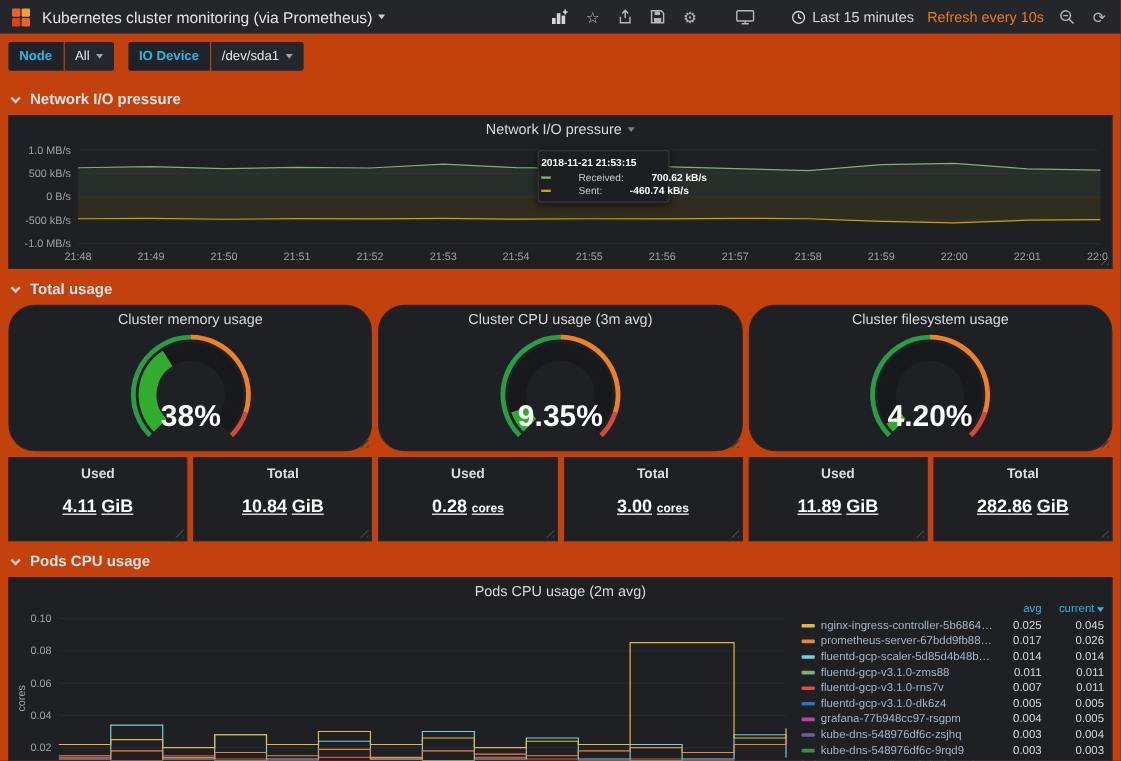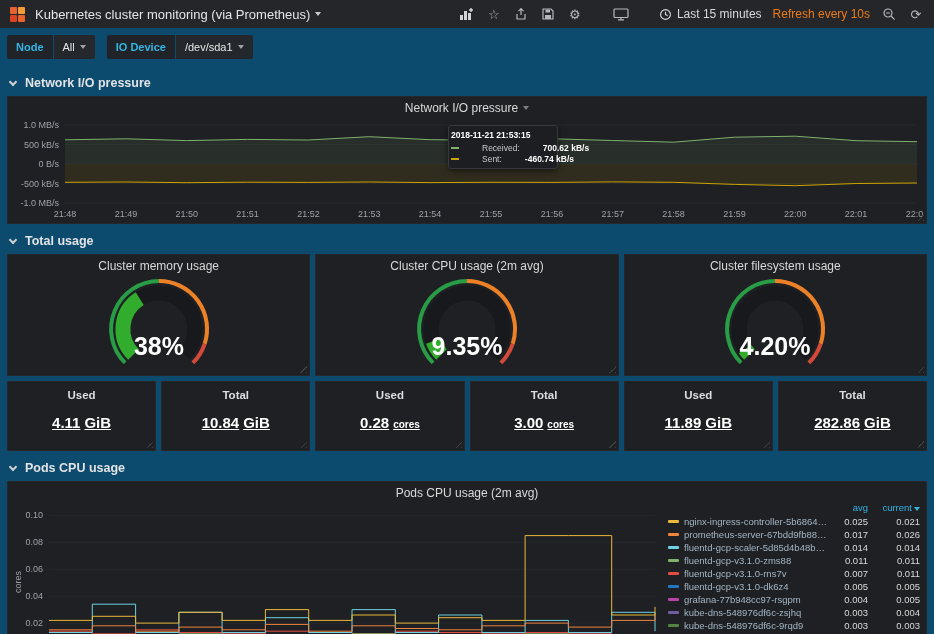--- a/index.html
+++ b/index.html
@@ -1,17 +1,17 @@
 <!DOCTYPE html>
 <html><head>
 <meta charset="utf-8">
 <style>
   * { margin:0; padding:0; box-sizing:border-box; }
   body { background:#101114; font-family:"Liberation Sans", sans-serif; }
-  .screen { position:relative; width:934px; height:634px; overflow:hidden; background:#0c4a6e; color:#d8d9da; }
+  .screen { position:relative; width:934px; height:634px; overflow:hidden; background:#c2410c; color:#d8d9da; }
 
   
   .navbar { height:28px; background:#24262a; display:flex; align-items:center; padding:0 10px; }
   .logo { display:grid; grid-template-columns:7px 7px; grid-template-rows:7px 7px; gap:1px; margin-right:10px; cursor:pointer; }
   .logo span { background:#e8622d; border-radius:1px; }
   .logo span:nth-child(2){ background:#f29d36; }
   .logo span:nth-child(3){ background:#d9431f; }
   .nav-title { font-size:13px; color:#e3e4e6; display:flex; align-items:center; white-space:nowrap; cursor:pointer; }
   .nav-right { margin-left:auto; display:flex; align-items:center; gap:11px; }
   .nav-icon { width:16px; height:16px; display:flex; align-items:center; justify-content:center; color:#b4b7bb; font-size:13px; cursor:pointer; }
@@ -48,21 +48,21 @@
   .graph-tooltip { position:absolute; left:440px; top:28px; width:110px; background:#1c1e22; border:1px solid #36383d;
     border-radius:3px; padding:4px 2px; font-size:8.5px; z-index:5; box-shadow:0 2px 6px rgba(0,0,0,.5); }
   .tt-time { font-weight:bold; color:#ffffff; margin-bottom:3px; white-space:nowrap; }
   .tt-row { display:flex; align-items:center; margin-top:1px; white-space:nowrap;gap:19px; }
   .tt-marker { width:8px; height:2px; margin-right:4px; flex:none; }
   .tt-label { color:#c7c9cc; margin-right:4px; }
   .tt-value { margin-left:auto; font-weight:bold; color:#ffffff; }
 
   
   .gauge-row { display:flex; gap:5px; margin-bottom:5px; }
-  .gauge-panel { flex:1; height:122px; }
+  .gauge-panel { flex:1; height:122px;border-radius:22px; }
   .gauge-svg { display:block; margin:0 auto; width:160px; height:98px; }
   .gauge-value-text { font-size:25px; font-weight:bold; fill:#ffffff; }
   .stat-row { display:flex; gap:5px; }
   .stat-panel { flex:1; height:70px; text-align:center; }
   .stat-title { font-size:11.5px; font-weight:bold; color:#dcdde0; margin-top:7px; }
   .stat-value { margin-top:13px; font-size:15px; font-weight:bold; color:#ffffff;text-decoration:underline; }
   .stat-unit { margin-left:4px; }
   .stat-unit.small { font-size:10px; }
 
   
@@ -242,21 +242,21 @@
             <path d="M46.1 85.9 A48 48 0 0 1 80.0 4.0" stroke="#299c46" stroke-width="4" fill="none"></path>
             <path d="M80.0 4.0 A48 48 0 0 1 125.7 66.8" stroke="#ed8128" stroke-width="4" fill="none"></path>
             <path d="M125.7 66.8 A48 48 0 0 1 113.9 85.9" stroke="#d44a3a" stroke-width="4" fill="none"></path>
             <path d="M54.5 77.5 A36 36 0 0 1 60.7 21.6" stroke="#32ac2d" stroke-width="15" fill="none"></path>
             <text x="80" y="78" text-anchor="middle" class="gauge-value-text">38%</text>
           </svg>
         </div>
 
         <div class="panel gauge-panel">
           <div class="panel-title">
-            <span>Cluster CPU usage (2m avg)</span>
+            <span>Cluster CPU usage (3m avg)</span>
           </div>
           <svg class="gauge-svg" viewBox="0 0 160 98">
             <path d="M54.5 77.5 A36 36 0 1 1 105.5 77.5" stroke="#17191d" stroke-width="15" fill="none"></path>
             <path d="M46.1 85.9 A48 48 0 0 1 80.0 4.0" stroke="#299c46" stroke-width="4" fill="none"></path>
             <path d="M80.0 4.0 A48 48 0 0 1 125.7 66.8" stroke="#ed8128" stroke-width="4" fill="none"></path>
             <path d="M125.7 66.8 A48 48 0 0 1 113.9 85.9" stroke="#d44a3a" stroke-width="4" fill="none"></path>
             <path d="M54.5 77.5 A36 36 0 0 1 46.1 64.2" stroke="#32ac2d" stroke-width="15" fill="none"></path>
             <text x="80" y="78" text-anchor="middle" class="gauge-value-text">9.35%</text>
           </svg>
         </div>
@@ -358,21 +358,21 @@
         <div class="legend-header">
           <span class="col-avg">avg</span>
           <span class="col-cur"><span>current</span><span class="caret"></span></span>
         </div>
         <div>
 
             <div class="legend-row">
               <span class="legend-marker" style="background: rgb(234, 184, 57);"></span>
               <span class="legend-name">nginx-ingress-controller-5b6864749-gft47</span>
               <span class="legend-avg">0.025</span>
-              <span class="legend-cur">0.021</span>
+              <span class="legend-cur">0.045</span>
             </div>
 
             <div class="legend-row">
               <span class="legend-marker" style="background: rgb(239, 132, 60);"></span>
               <span class="legend-name">prometheus-server-67bdd9fb88-4rjzh</span>
               <span class="legend-avg">0.017</span>
               <span class="legend-cur">0.026</span>
             </div>
 
             <div class="legend-row">

